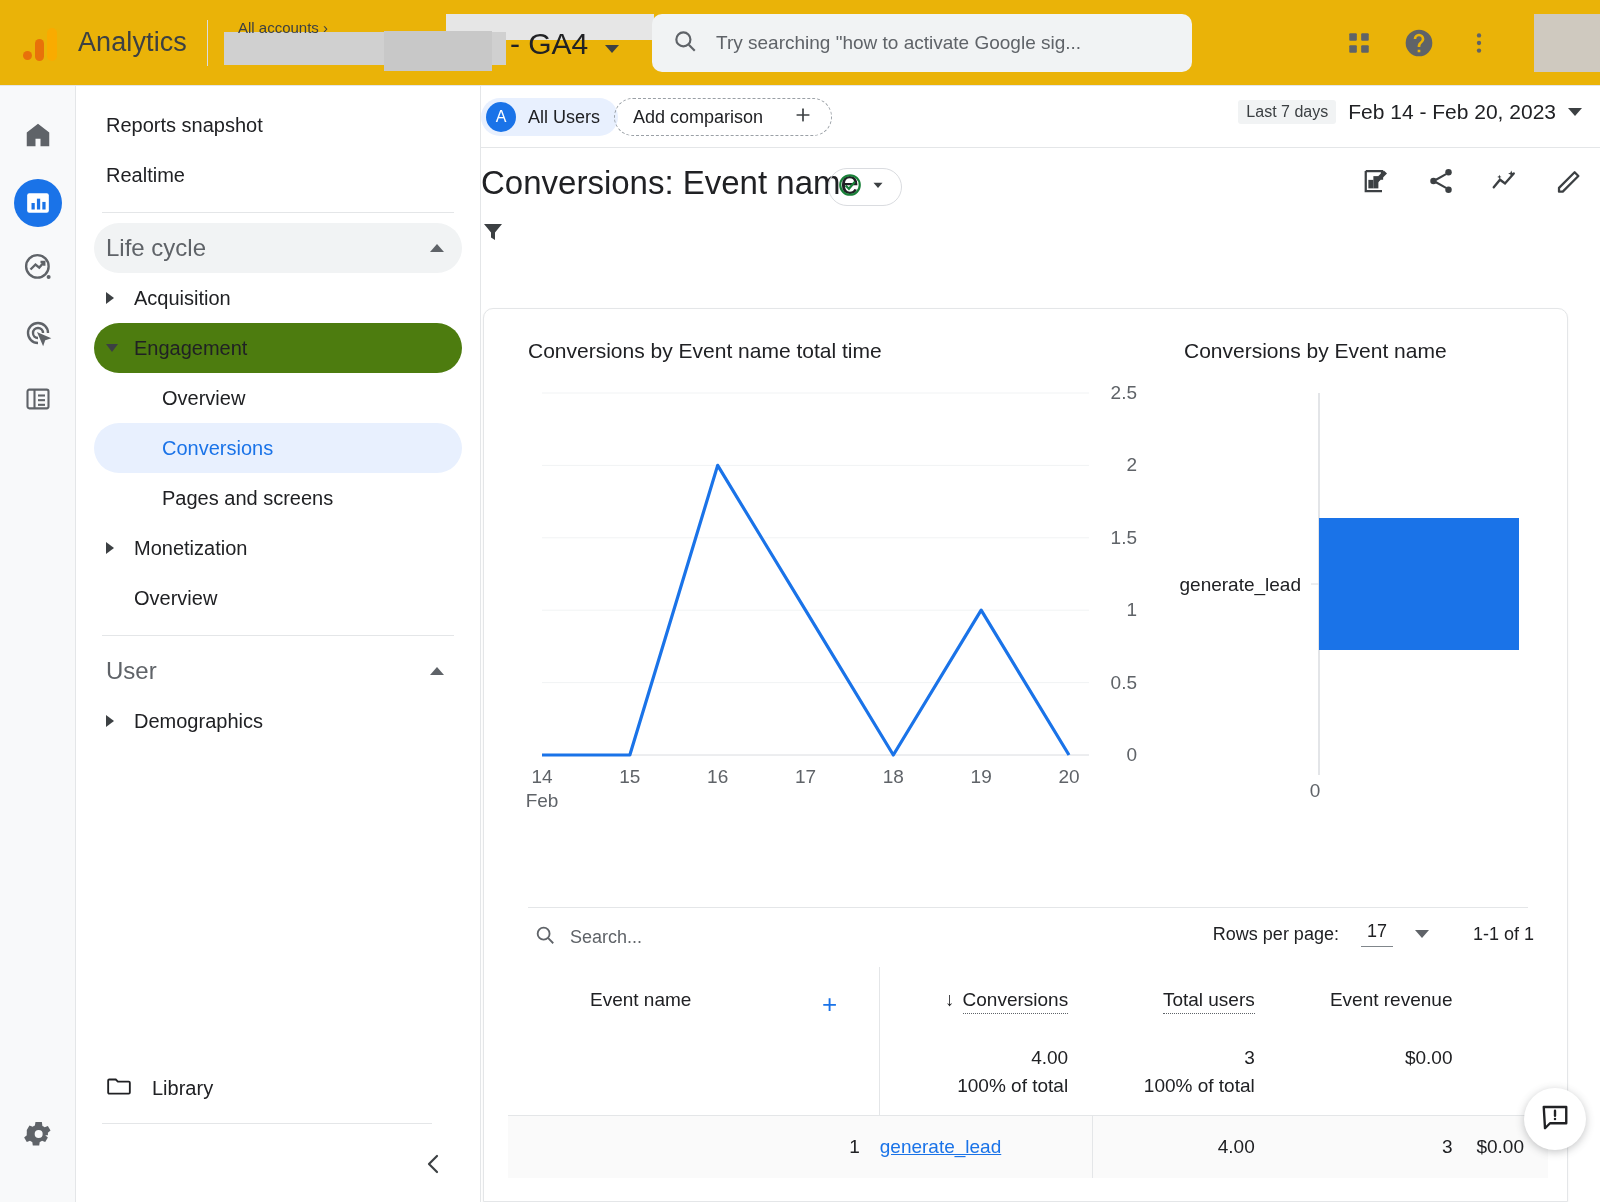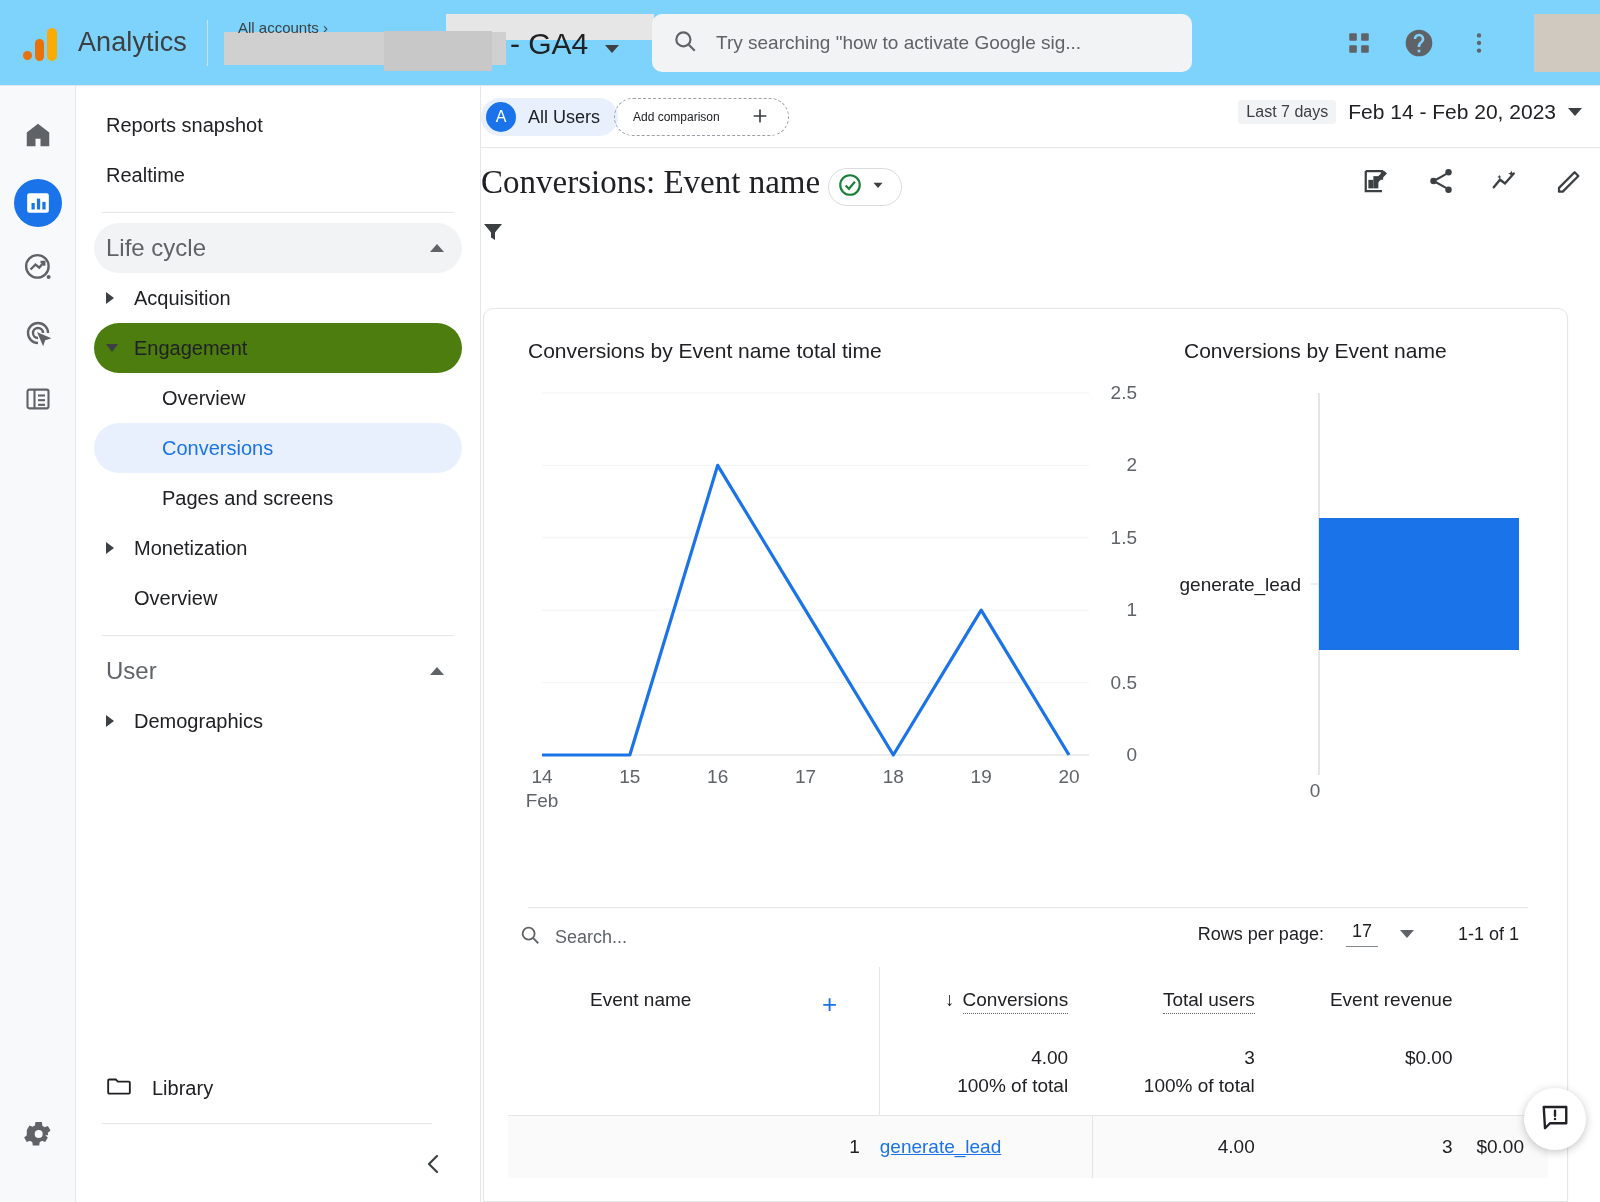--- a/index.html
+++ b/index.html
@@ -9,21 +9,21 @@
     overflow: hidden;
     background: #ffffff;
     font-family: "Liberation Sans", sans-serif;
     color: #202124;
   }
   #app { position: relative; width: 1600px; height: 1202px; background: #fff; }
 
   
   .topbar {
     position: absolute; left: 0; top: 0; width: 1600px; height: 86px;
-    background: #7dd3fc; border-bottom: 1px solid #e4e6e8;
+    background: #eab308; border-bottom: 1px solid #e4e6e8;
     display: flex; align-items: center;
   }
   .ga-logo { margin-left: 16px; width: 48px; height: 48px; display: flex; align-items: flex-end; justify-content: center; gap: 3px; padding-bottom: 6px;}
   .ga-logo .dot { width: 9px; height: 9px; border-radius: 50%; background: #E8710A; margin-bottom: 1px;}
   .ga-logo .b1 { width: 9px; height: 22px; border-radius: 5px; background: #E8710A; }
   .ga-logo .b2 { width: 10px; height: 33px; border-radius: 5px; background: #F9AB00; }
   .brand-name {
     font-size: 27px; color: #3c4043; letter-spacing: .1px;
     margin-left: 14px; font-weight: 400;
   }
@@ -112,29 +112,29 @@
   .chip-allusers {
     position: absolute; left: 0px; top: 12px; height: 38px; background: #e8f0fe;
     border-radius: 19px; display:flex; align-items:center; gap: 12px; padding: 0 18px 0 5px;
   }
   .chip-avatar { width: 30px; height: 30px; border-radius: 50%; background: #1a73e8; color: #fff;
      display:flex;align-items:center;justify-content:center; font-size:16px; }
   .chip-allusers .txt { font-size: 18px; color: #202124;}
   .chip-addcomp {
     position: absolute; left: 133px; top: 12px; height: 38px;
     border: 1px dashed #9aa0a6; border-radius: 19px;
-    display:flex;align-items:center; gap:30px; padding: 0 18px; font-size: 12px; color: #202124;
+    display:flex;align-items:center; gap:30px; padding: 0 18px; font-size: 18px; color: #202124;
   }
   .daterange { position: absolute; right: 18px; top: 14px; display:flex; align-items:center; gap: 12px;}
   .dr-badge { background: #f1f3f4; font-size: 16px; color: #3c4043; padding: 3px 8px; border-radius: 3px;}
   .dr-text { font-size: 21px; color: #202124;}
   .dr-caret { width:0;height:0;border-left:7px solid transparent;border-right:7px solid transparent;border-top:8px solid #3c4043;}
 
   .title-row { position: absolute; left: 0; top: 62px; width: 1119px; }
-  .page-title { position:absolute; left: 0px; top: 16px; font-size: 33px; color: #202124; font-family: Liberation Serif, serif; }
+  .page-title { position:absolute; left: 0px; top: 16px; font-size: 33px; color: #202124; }
   .title-badge {
     position:absolute; left: 347px; top: 20px; width: 74px; height: 38px;
     border: 1px solid #dadce0; border-radius: 19px; display:flex;align-items:center; gap:6px; padding-left:8px;
   }
   .filter-row { position:absolute; left: 0px; top: 72px; display:flex; align-items:center; gap: 16px;}
   .filter-chip {
     height: 36px; border:1px solid #dadce0; border-radius: 18px;
     display:flex; align-items:center; gap: 12px; padding: 0 16px; font-size: 17px; color:#202124;
   }
   .filter-chip b { font-weight: 700; }
@@ -147,21 +147,21 @@
     box-shadow: 0 1px 2px rgba(60,64,67,.08);
   }
   .chart-title { position:absolute; font-size: 21px; color: #202124;}
   .lc-title { left: 44px; top: 30px; }
   .bc-title { left: 700px; top: 30px; }
 
   .linechart { position:absolute; left: 40px; top: 66px; width: 615px; height: 470px; }
   .barchart { position:absolute; left: 665px; top: 66px; width: 400px; height: 470px; }
 
   .table-sep { position:absolute; left: 44px; top: 598px; width: 1000px; height:1px; background:#e4e6e8;}
-  .search-row { position:absolute; left: 35px; top: 598px; width: 1000px; height: 60px; display:flex; align-items:center;}
+  .search-row { position:absolute; left: 50px; top: 598px; width: 1000px; height: 60px; display:flex; align-items:center;}
   .search-row .sl { display:flex; align-items:center; gap:14px; font-size:18px; color:#5f6368;}
   .pager { position:absolute; right: 0px; top: 14px; display:flex; align-items:center; gap: 22px; font-size: 18px; color:#202124;}
   .rpp-val { position: relative; font-size: 18px; padding: 0 6px 4px 6px; border-bottom: 1px solid #80868b; }
   .rpp-caret { width:0;height:0;border-left:7px solid transparent;border-right:7px solid transparent;border-top:8px solid #5f6368;}
 
   table.data { position:absolute; left: 24px; top: 658px; width: 1040px; border-collapse: collapse; }
   table.data th, table.data td { font-size: 19px; color: #202124; font-weight: 400; }
   th.c-evt { text-align: left; padding: 22px 0 22px 82px; width: 400px; border-right: 1px solid #e4e6e8; position:relative;}
   th.c-num { text-align: right; padding: 22px 24px 22px 0; }
   .plus-btn { position:absolute; right: 42px; top: 22px; color:#1a73e8; font-size: 26px; cursor:pointer;}

